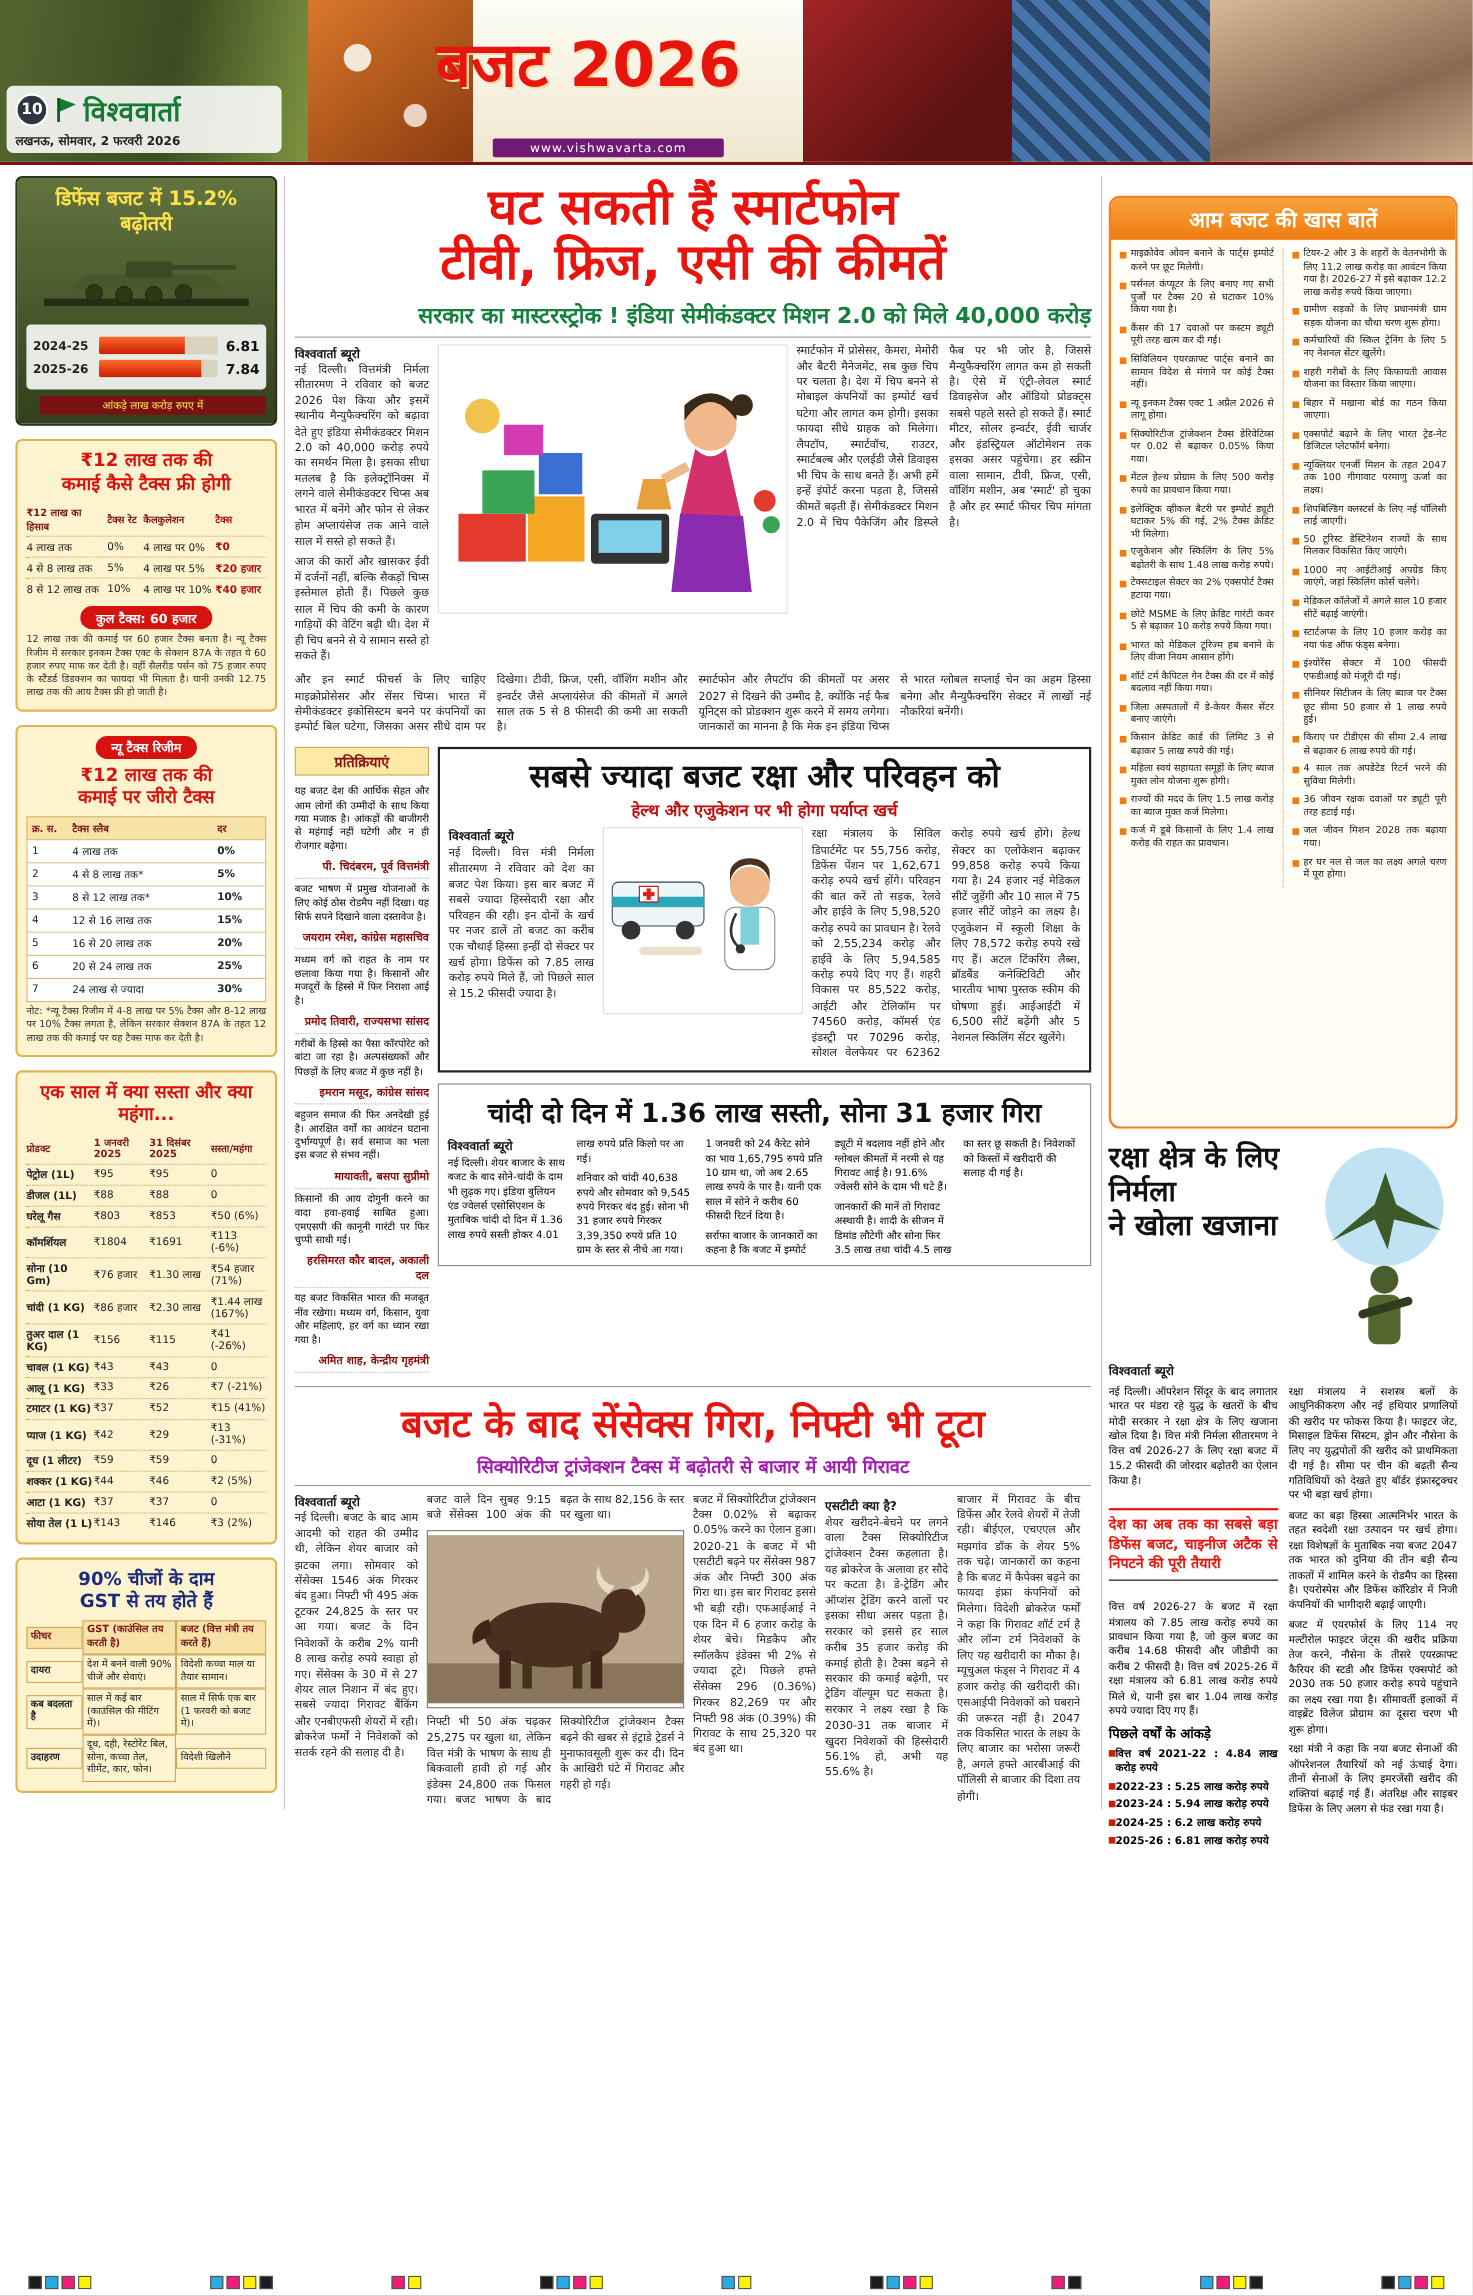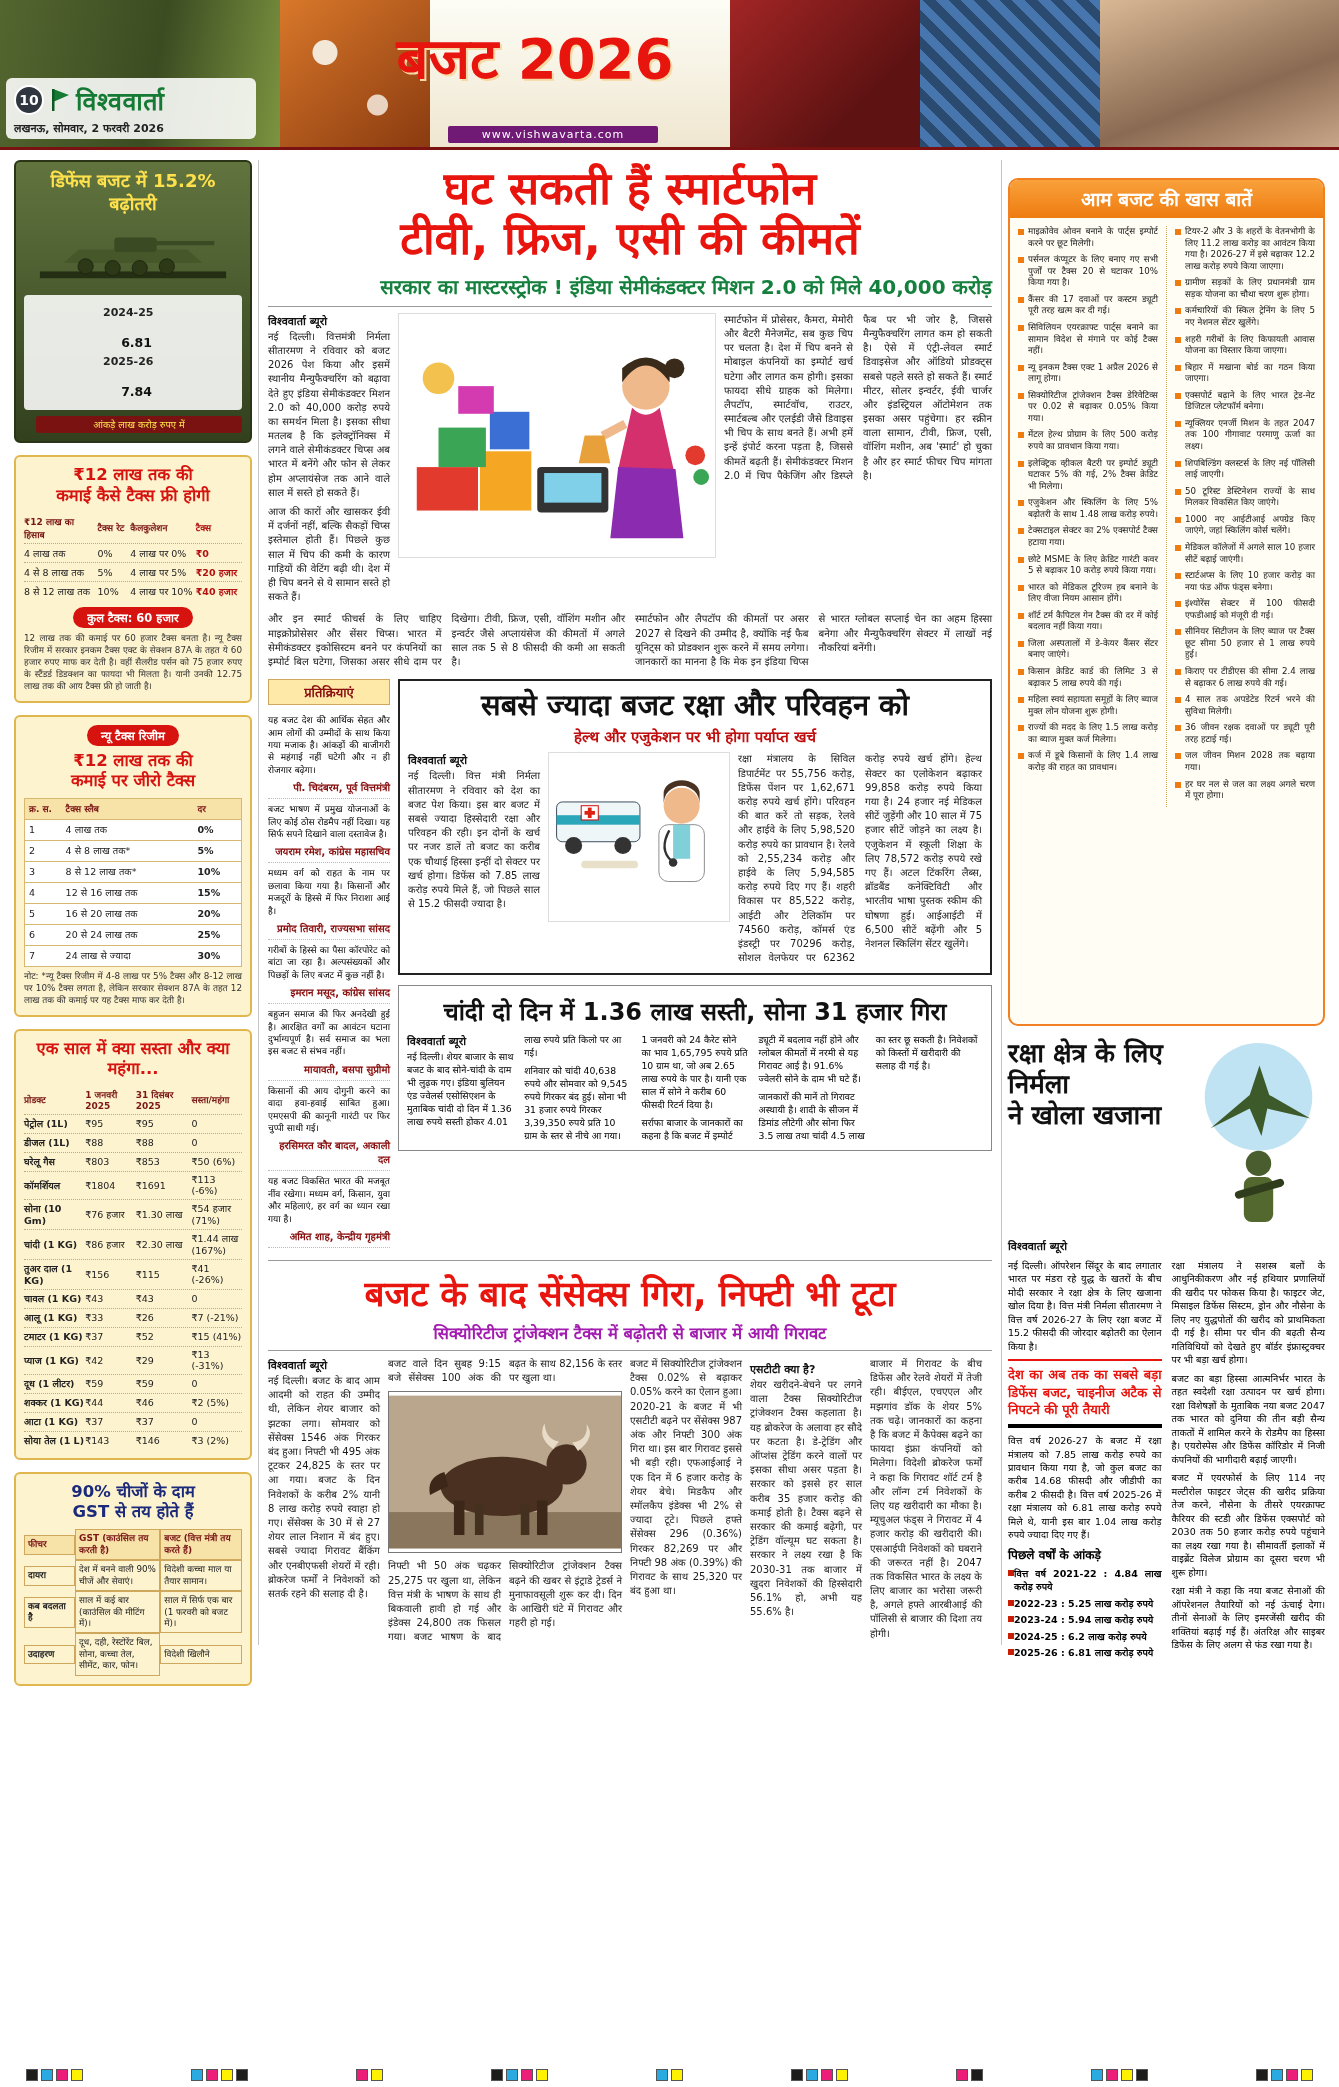--- a/index.html
+++ b/index.html
@@ -30,21 +30,21 @@
   .left-col { position:absolute; left:14px; top:160px; width:238px; display:flex; flex-direction:column; gap:12px; }
   .center-col { position:absolute; left:258px; top:160px; width:744px; padding:0 9px; border-left:1px solid #c4c4c4; border-right:1px solid #c4c4c4; }
   .right-col { position:absolute; left:1008px; top:178px; width:317px; }
 
   
   .lbox { background:#fdf3cf; border:2px solid #e0b64f; border-radius:6px; padding:8px; }
   .lbox-title { color:#d6130f; font-weight:800; text-align:center; font-size:16.5px; line-height:1.25; }
   .defense-box { background:linear-gradient(#61743e,#32401e); border:2px solid #2a3518; border-radius:6px; padding:8px; color:#fff; }
   .defense-title { color:#ffe14d; font-weight:800; font-size:18px; text-align:center; line-height:1.25; }
   .def-chart-panel { background:rgba(255,255,255,.88); border-radius:4px; margin-top:6px; padding:6px; }
-  .def-bar-row { display:flex; align-items:center; margin:5px 0;flex-direction:column; }
+  .def-bar-row { display:flex; align-items:center; margin:5px 0; }
   .def-bar-label { width:60px; font-size:11px; font-weight:bold; color:#222; }
   .def-bar-track { flex:1; height:16px; background:#d9d3bd; border-radius:2px; overflow:hidden; }
   .def-bar-fill { display:block; height:16px; background:linear-gradient(#ff6a2a,#c81e05); }
   .def-bar-value { width:38px; text-align:right; font-size:12.5px; font-weight:bold; color:#111; }
   .def-note { margin-top:6px; background:#7a1212; color:#ffe14d; font-size:9.5px; text-align:center; padding:2px; border-radius:3px;margin-left:12px; }
 
   .tbl { margin-top:6px; font-size:9.5px; color:#222; }
   .tbl .tr { display:grid; border-top:1px dotted #c9a96a; padding:2.5px 0; align-items:center; }
   .tbl .tr.head { border-top:none; font-weight:bold; color:#7a1616; font-size:9px; }
   .taxfree-tbl .tr { grid-template-columns:1.35fr .6fr 1.2fr .85fr; }
@@ -122,21 +122,21 @@
   .kp-item { display:flex; gap:4px; margin-bottom:5px; }
   .kp-bullet { flex:none; width:6px; height:6px; background:#ee7c10; margin-top:3px; }
   .kp-text { font-size:8.7px; line-height:1.33; text-align:justify; color:#1a1a1a; }
 
   .def-art { margin-top:12px; }
   .def-art-head { display:flex; gap:6px; }
   .def-art-headline { flex:1; font-size:26px; font-weight:800; line-height:1.2; color:#111; }
   .jet-wrap { width:132px; flex:none; }
   .def-art-body { column-count:2; column-gap:10px; margin-top:6px; font-size:9.5px; line-height:1.42; text-align:justify; }
   .def-art-body p { margin-bottom:5px; }
-  .highlight { color:#e8150f; font-weight:800; font-size:13px; line-height:1.35; border-top:2px solid #e8150f; border-bottom:4px solid #000000; padding:5px 0; margin:6px 0; break-inside:avoid; }
+  .highlight { color:#e8150f; font-weight:800; font-size:13px; line-height:1.35; border-top:2px solid #e8150f; border-bottom:1px solid #000000; padding:5px 0; margin:18px 0; break-inside:avoid; }
   .years { break-inside:avoid; margin:5px 0; }
   .years-title { font-weight:800; font-size:12px; margin-bottom:3px; }
   .year-item { display:flex; gap:0; font-weight:bold; font-size:9.5px; margin-bottom:3px; }
   .year-bullet { flex:none; width:6px; height:6px; background:#c81e05; margin-top:3px; }
 
   
   .print-marks { position:absolute; left:0; right:0; bottom:6px; display:flex; justify-content:space-between; padding:0 26px; }
   .pm-group { display:flex; gap:3px; }
   .pm { width:12px; height:12px; border:1px solid #555; }
   .pm-c { background:#29abe2; } .pm-m { background:#ec1e79; } .pm-y { background:#fff200; } .pm-k { background:#1d1d1b; }

